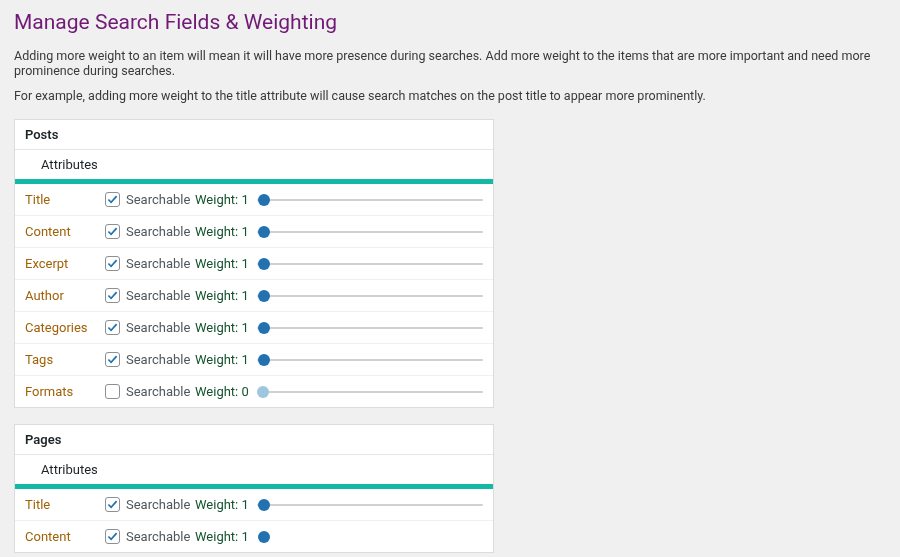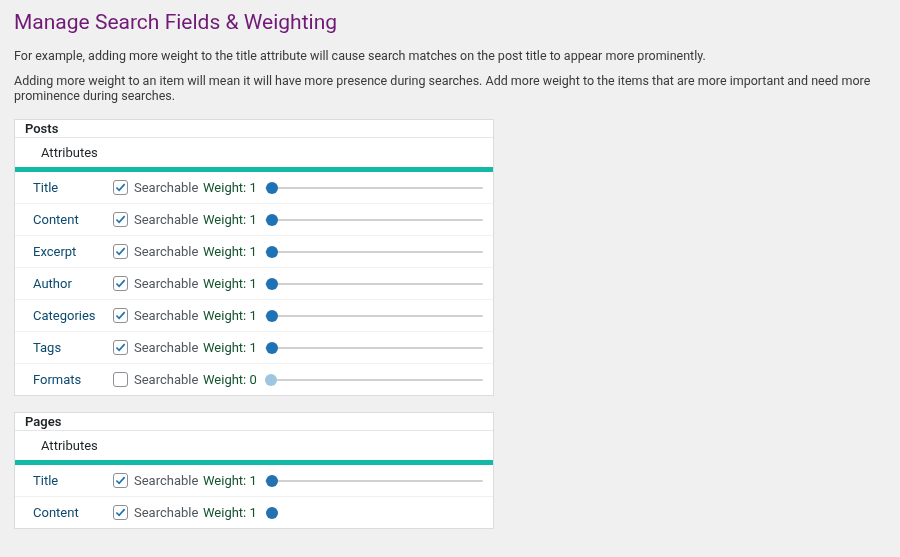--- a/index.html
+++ b/index.html
@@ -23,42 +23,41 @@
     font-size: 12.5px;
     color: #3a3a3a;
   }
   .panel {
     background: #fff;
     border: 1px solid #dcdcde;
     width: 480px;
     margin-top: 16px;
   }
   .panel-header {
-    padding: 1px 10px;
+    padding: 7px 10px;
     border-bottom: 1px solid #e6e6e7;
     font-weight: 600;
     font-size: 13px;
   }
   .group-header {
     padding: 7px 26px;
     border-bottom: 5px solid #14b8a6;
     font-weight: 400;
     font-size: 13px;
   }
   .row {
     display: flex;
     align-items: center;
     padding: 8px 10px;
     border-bottom: 1px solid #f0f0f1;
   }
   .row:last-child { border-bottom: none; }
   .row-label {
     width: 80px;
-    color: #0c4a6e;
-    margin-left: 8px;
+    color: #a16207;
   }
   .searchable-cell {
     width: 90px;
     display: flex;
     align-items: center;
     gap: 6px;
   }
   .checkbox {
     width: 15px;
     height: 15px;
@@ -115,22 +114,22 @@
   .slider-thumb.zero {
     background: #9ec6e0;
   }
 </style>
 </head>
 <body>
 
 <h1>Manage Search Fields &amp; Weighting</h1>
 
 <div class="intro">
+  <p>Adding more weight to an item will mean it will have more presence during searches. Add more weight to the items that are more important and need more prominence during searches.</p>
   <p>For example, adding more weight to the title attribute will cause search matches on the post title to appear more prominently.</p>
-  <p>Adding more weight to an item will mean it will have more presence during searches. Add more weight to the items that are more important and need more prominence during searches.</p>
 </div>
 
 <div id="panels">
     <div class="panel">
       <div class="panel-header">Posts</div>
       <div class="group-header">Attributes</div>
       <div class="row">
         <div class="row-label">Title</div>
         <div class="searchable-cell">
           <div class="checkbox checked">

